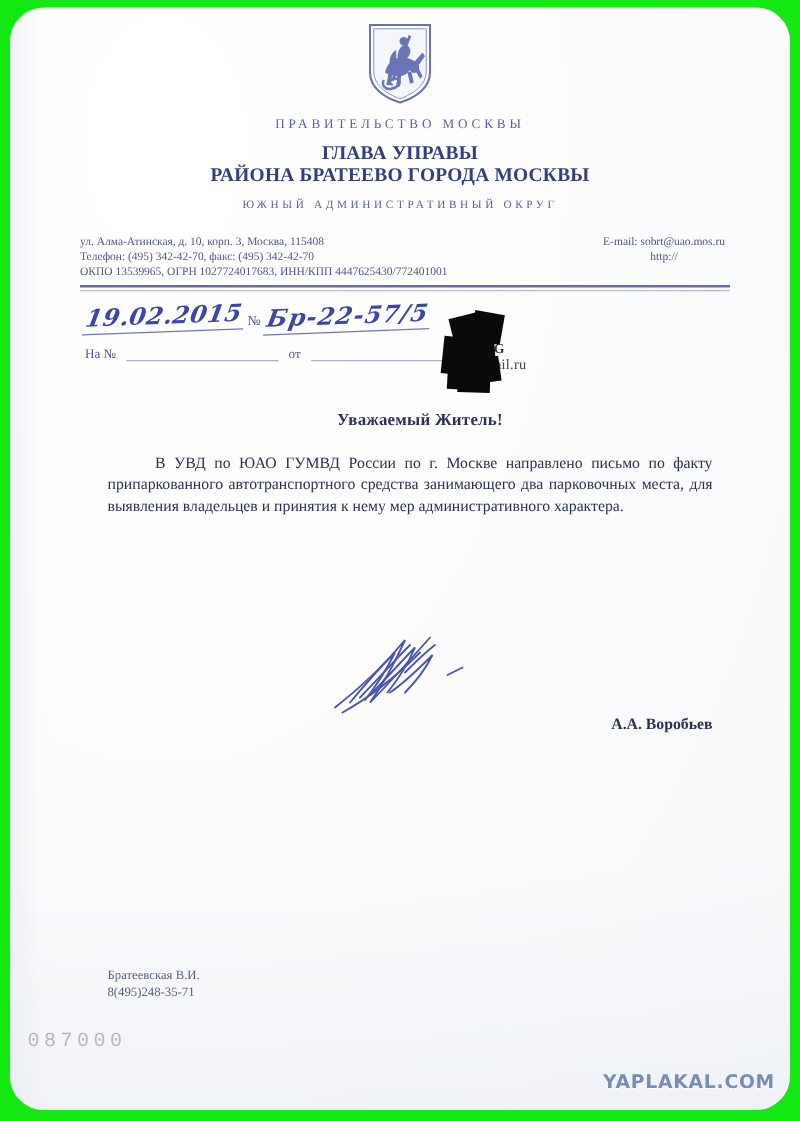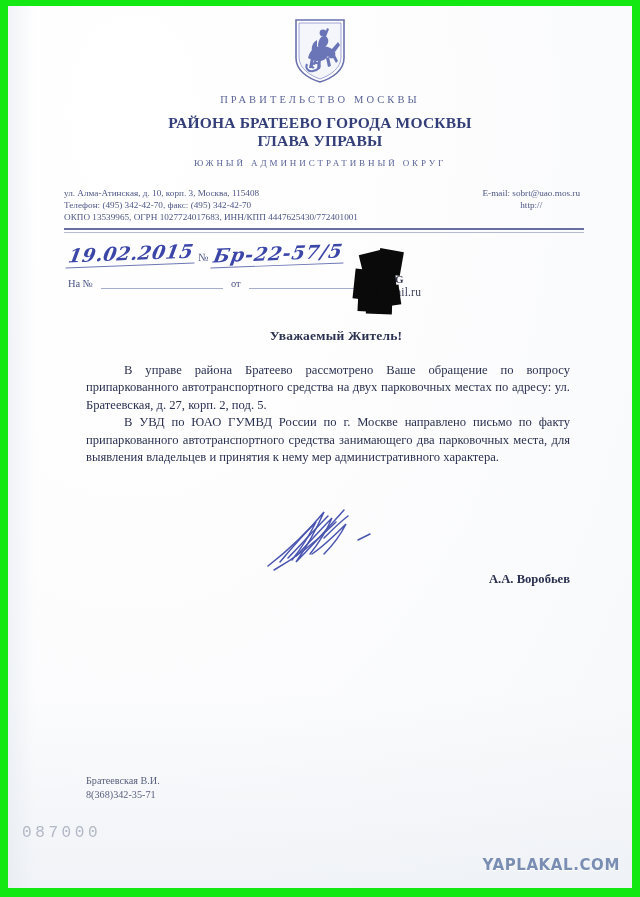--- a/index.html
+++ b/index.html
@@ -27,20 +27,21 @@
   #paper {
     position: absolute;
     left: 8px;
     top: 6px;
     width: 624px;
     height: 882px;
     background:
       radial-gradient(ellipse at 20% 12%, #ffffff 0%, #fdfdfe 42%, #f7f8fa 100%);
     box-sizing: border-box;
     overflow: hidden;
+    border-radius: 27px;
   }
   
   #paper::after {
     content: "";
     position: absolute;
     inset: 0;
     pointer-events: none;
     background:
       linear-gradient(to right, rgba(228,233,240,.55) 0px, rgba(255,255,255,0) 26px),
       linear-gradient(to bottom, rgba(255,255,255,0) 78%, rgba(226,232,240,.40) 100%);
@@ -335,22 +336,22 @@
             <path d="M34 10 L20 46 L22 47 L36 11 Z"></path>
 
             <path d="M14 46 C12 50 15 54 20 53 C25 52 28 49 26 46 C24 44 20 45 19 47
                      C18 49 20 50 21 49" fill="none" stroke="#4a57a8" stroke-width="2"></path>
           </g>
         </svg>
       </div>
 
       <div class="lh-gov">ПРАВИТЕЛЬСТВО МОСКВЫ</div>
       <div class="lh-title">
+        <div>ГЛАВА УПРАВЫ</div>
         <div>РАЙОНА БРАТЕЕВО ГОРОДА МОСКВЫ</div>
-        <div>ГЛАВА УПРАВЫ</div>
       </div>
       <div class="lh-okrug">ЮЖНЫЙ АДМИНИСТРАТИВНЫЙ ОКРУГ</div>
 
       <div class="contacts">
         <div class="left">
           <div>ул. Алма-Атинская, д. 10, корп. 3, Москва, 115408</div>
           <div>Телефон: (495) 342-42-70, факс: (495) 342-42-70</div>
           <div>ОКПО 13539965, ОГРН 1027724017683, ИНН/КПП 4447625430/772401001</div>
         </div>
         <div class="right">
@@ -381,41 +382,40 @@
         <span class="blob b2"></span>
         <span class="blob b3"></span>
         <span class="blob b4"></span>
         <span class="blob b5"></span>
         <span class="blob b6"></span>
         <span class="blob b7"></span>
       </div>
 
       <div class="salutation">Уважаемый Житель!</div>
       <div class="body-text">
-        <p>В управе района Братеево рассмотрено Ваше обращение по вопросу припаркованного автотранспортного средства на двух парковочных местах по адресу: ул. Братеевская, д. 27, корп. 2, под. 5.</p>
         <p>В УВД по ЮАО ГУМВД России по г. Москве направлено письмо по факту припаркованного автотранспортного средства занимающего два парковочных места, для выявления владельцев и принятия к нему мер административного характера.</p>
       </div>
 
       <svg class="signature-mark" viewBox="0 0 150 80">
         <g fill="none" stroke="#4a55b0" stroke-width="1.5" stroke-linecap="round">
           <path d="M2 62 C20 48 40 30 58 8 C50 26 40 44 30 58 C44 44 62 24 78 6"></path>
           <path d="M14 58 C24 46 36 32 50 18 C42 34 34 46 26 56"></path>
           <path d="M22 54 C34 42 48 26 62 12"></path>
           <path d="M30 52 C42 40 54 26 66 14 C60 28 52 40 44 50"></path>
           <path d="M8 66 C26 56 48 40 70 18"></path>
           <path d="M58 34 C66 26 74 18 82 12"></path>
           <path d="M92 36 L104 30"></path>
           <path d="M46 50 C58 42 70 30 80 20 C74 32 66 42 58 50"></path>
         </g>
       </svg>
       <div class="signer">А.А. Воробьев</div>
 
       <div class="executor">
         <div>Братеевская В.И.</div>
-        <div>8(368)342-35-71</div>
+        <div>8(495)248-35-71</div>
       </div>
 
       <div class="doc-number">087000</div>
 
       <div class="watermark">YAPLAKAL.COM</div>
 
     </div>
   </div>
 </div>
 

